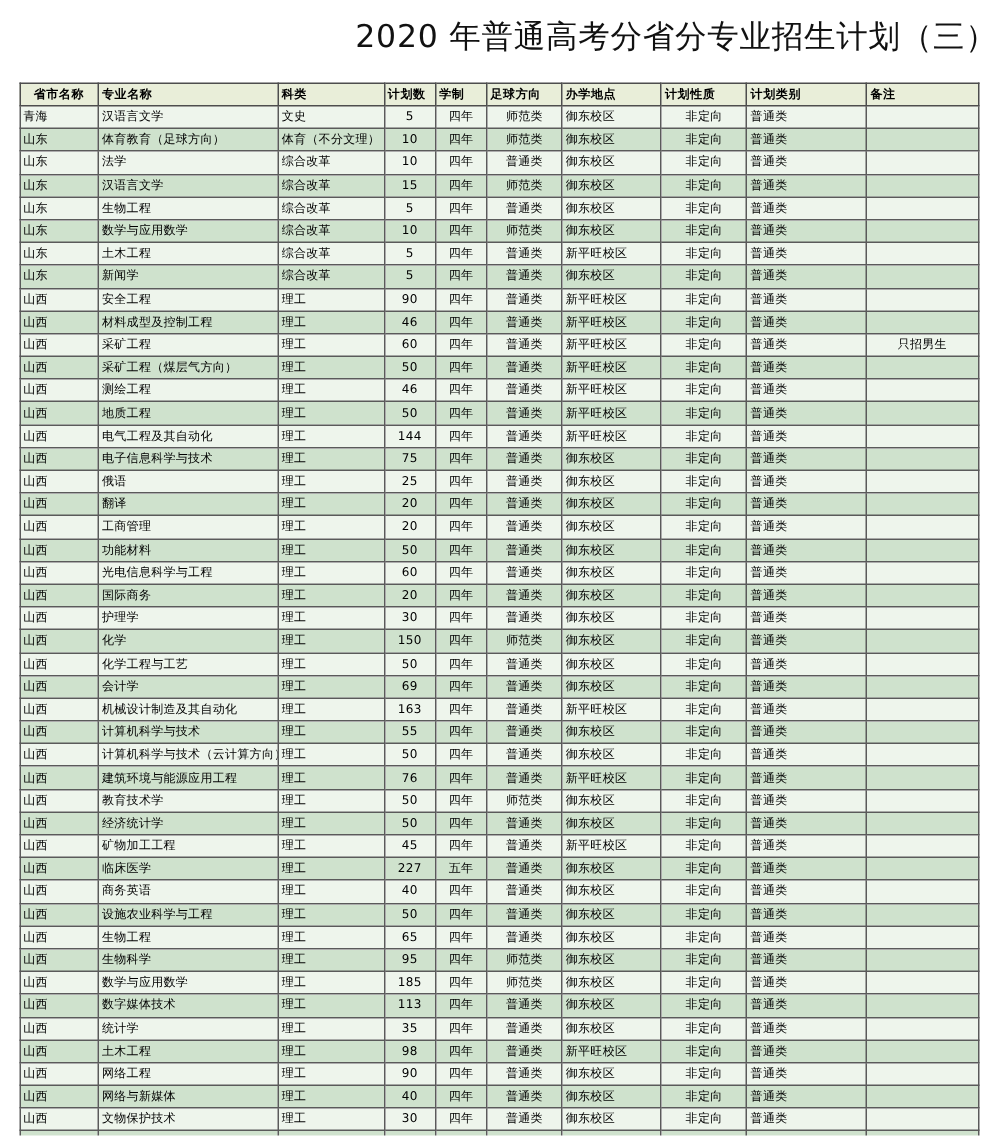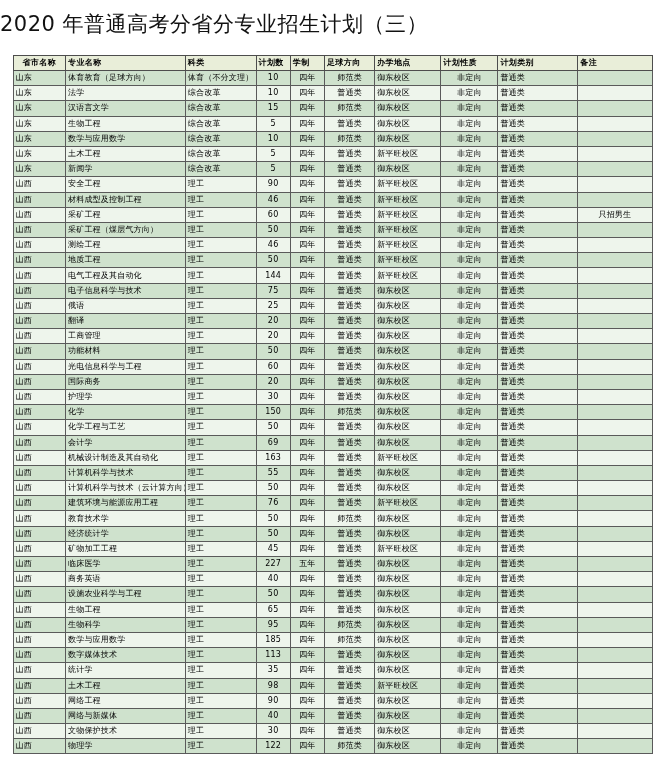--- a/index.html
+++ b/index.html
@@ -15,21 +15,21 @@
     color: #000000;
     overflow: hidden;
   }
   #page {
     position: relative;
     width: 665px;
     height: 757px;
     background: #ffffff;
   }
   #title {
-    text-align: left;
+    text-align: right;
     font-size: 21px;
     font-weight: 400;
     letter-spacing: 0.5px;
     padding-top: 10px;
     padding-bottom: 0;
     color: #111111;
     white-space: nowrap;
   }
   #table-wrap {
     margin: 0 auto;
@@ -111,20 +111,32 @@
           <th>计划数</th>
           <th>学制</th>
           <th>足球方向</th>
           <th>办学地点</th>
           <th>计划性质</th>
           <th>计划类别</th>
           <th>备注</th>
         </tr>
       </thead>
       <tbody id="table-body">
+          <tr class="odd">
+            <td class="lft">青海</td>
+            <td class="lft">汉语言文学</td>
+            <td class="lft">文史</td>
+            <td class="num">5</td>
+            <td class="ctr">四年</td>
+            <td class="ctr">师范类</td>
+            <td class="lft">御东校区</td>
+            <td class="ctr">非定向</td>
+            <td class="lft">普通类</td>
+            <td class="ctr"></td>
+          </tr>
           <tr class="even">
             <td class="lft">山东</td>
             <td class="lft">体育教育（足球方向）</td>
             <td class="lft">体育（不分文理）</td>
             <td class="num">10</td>
             <td class="ctr">四年</td>
             <td class="ctr">师范类</td>
             <td class="lft">御东校区</td>
             <td class="ctr">非定向</td>
             <td class="lft">普通类</td>

